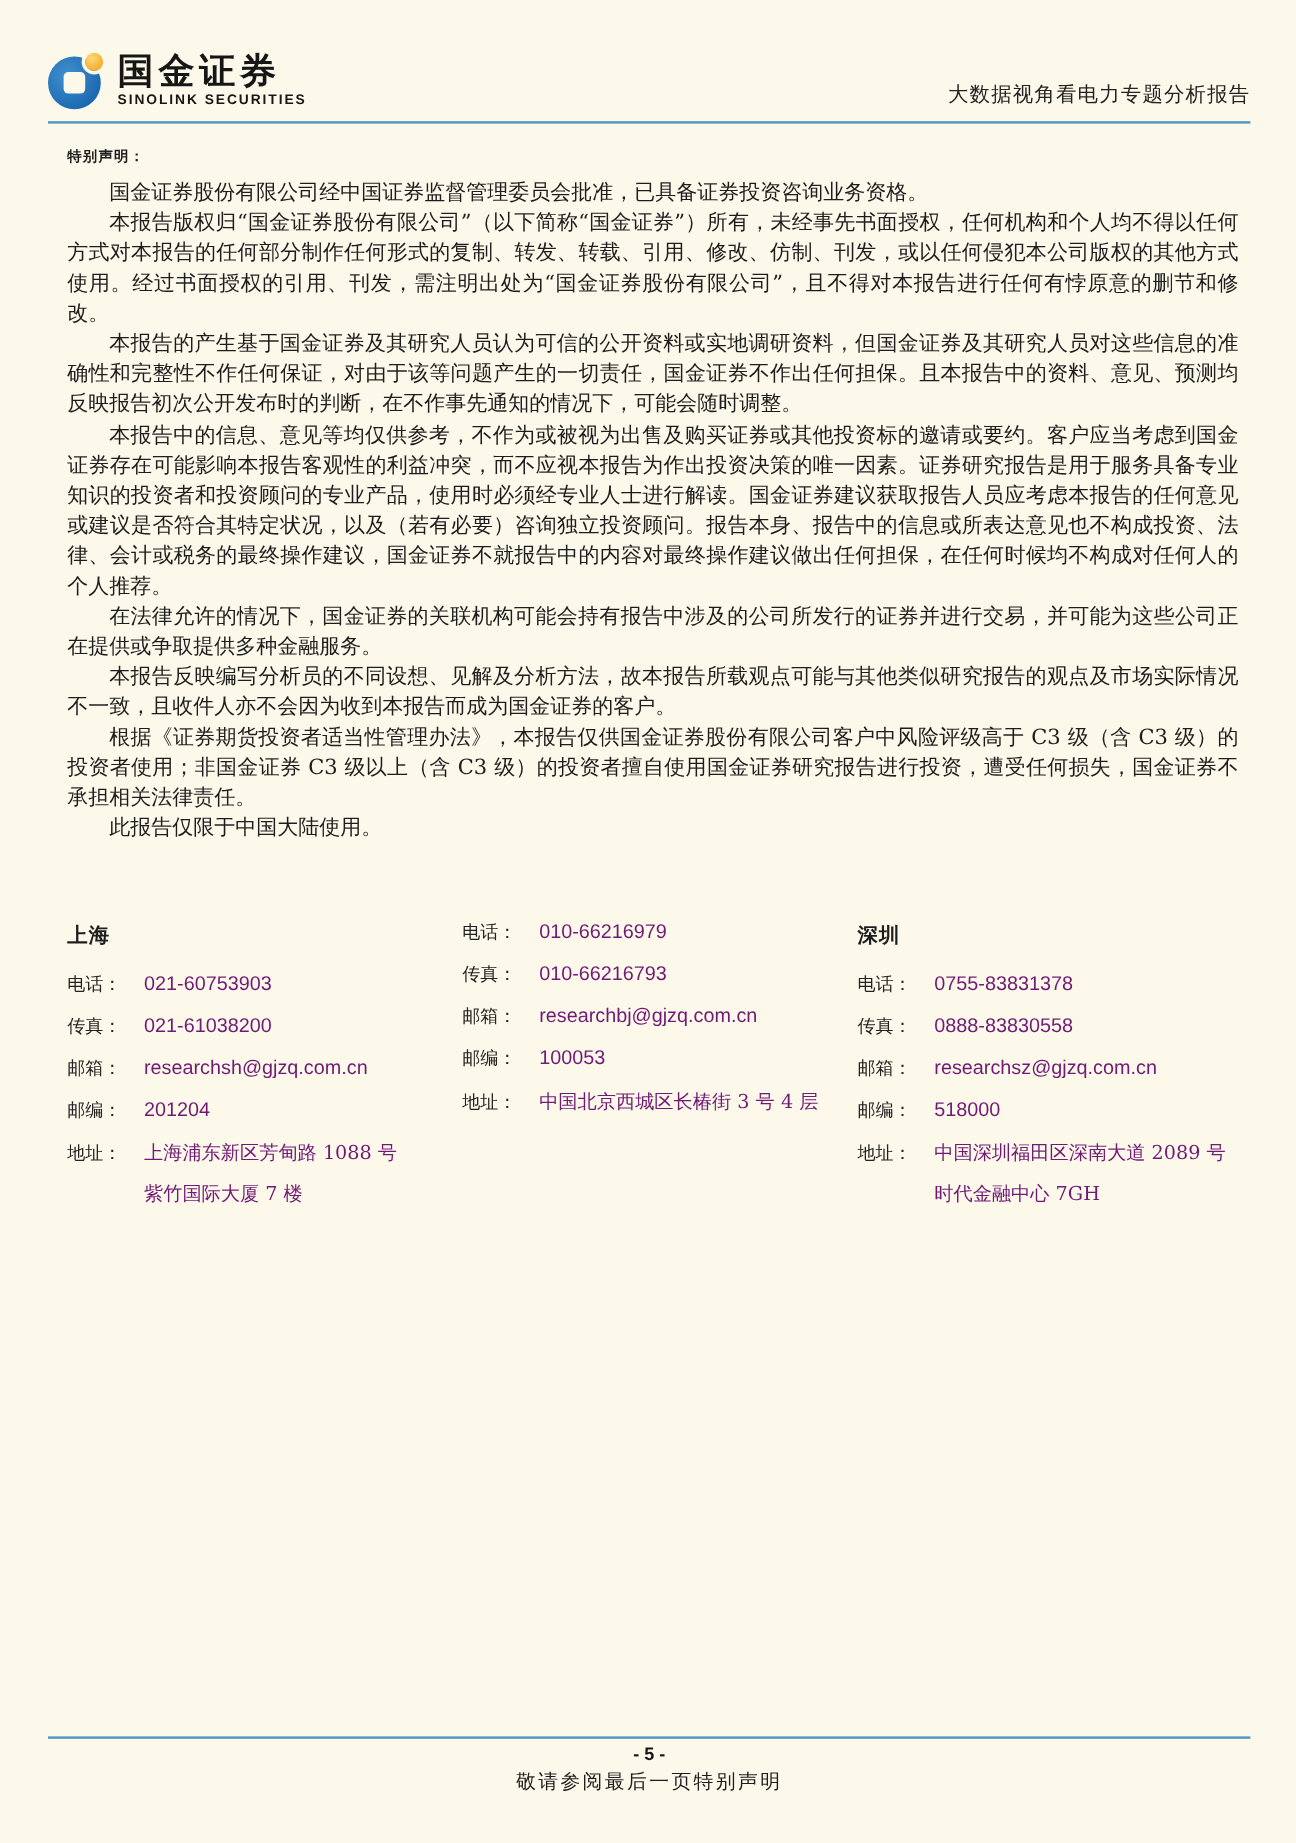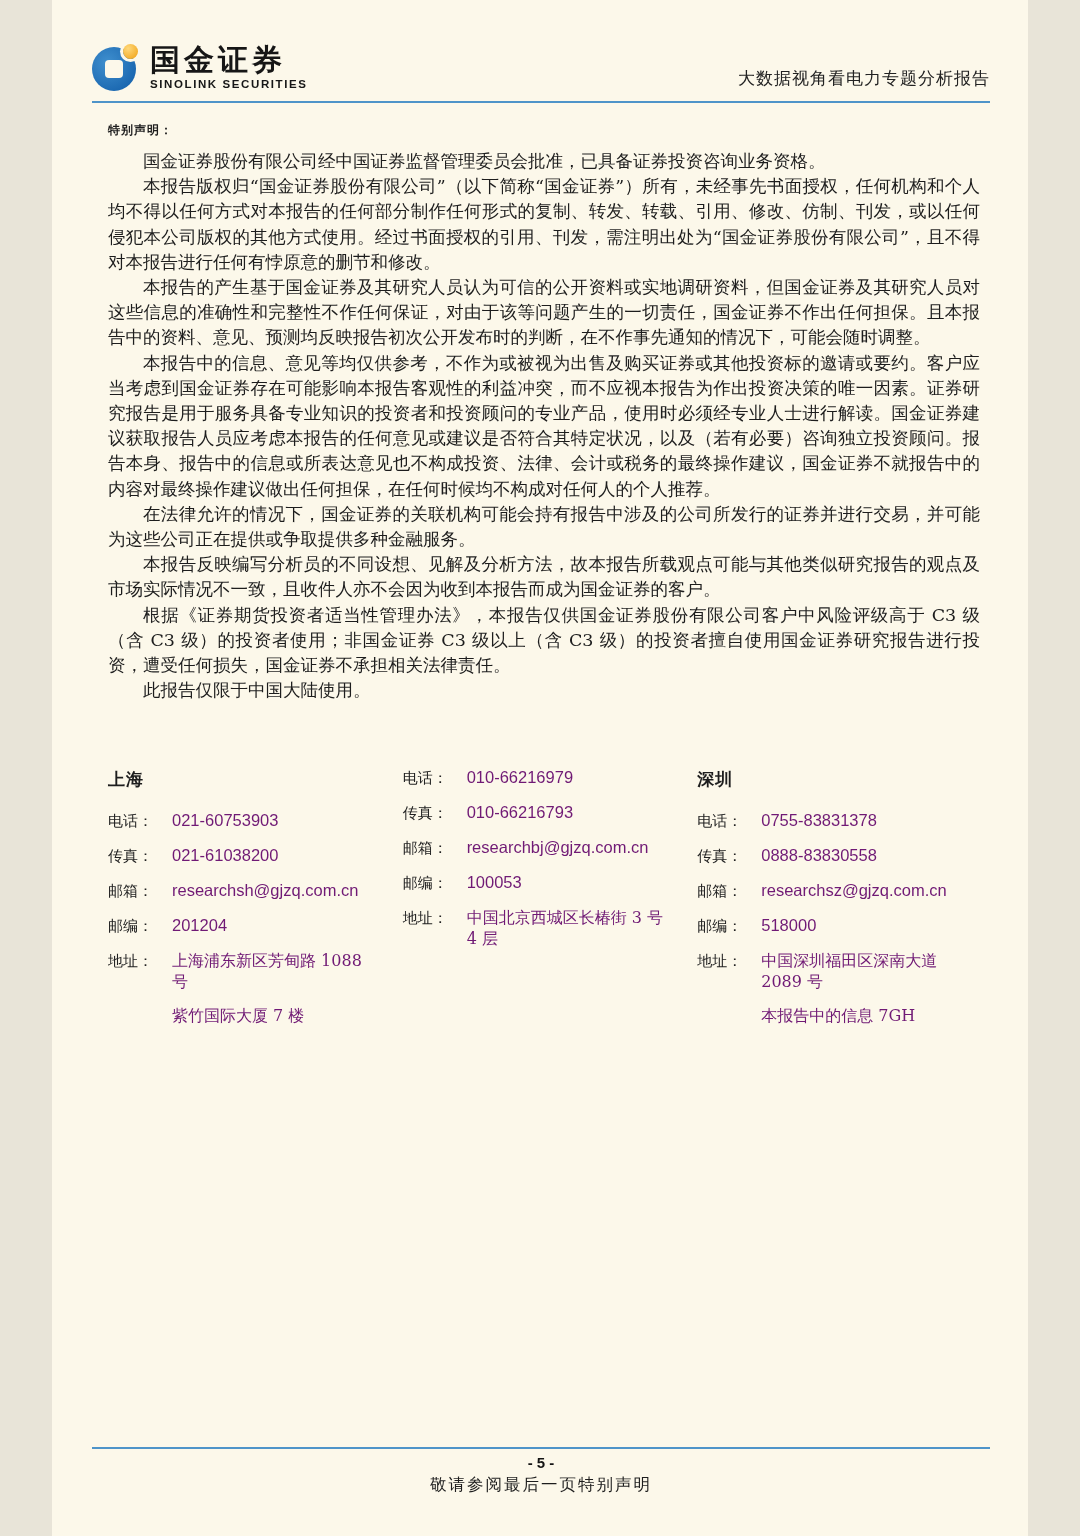--- a/index.html
+++ b/index.html
@@ -1,18 +1,18 @@
 <!DOCTYPE html>
 <html><head>
 <meta charset="utf-8">
 <style>
   html,body { margin:0; padding:0; background:#e8e4d8; }
   .page {
     position:relative;
-    width:976px; height:1536px;
+    width:1080px; height:1536px;
     margin:0 auto;
     background:#fcf8ea;
     font-family:"DejaVu Serif", serif;
     color:#1d1d1d;
     overflow:hidden;
   }
 
   
   .header {
     position:absolute; top:44px; left:40px; right:38px;
@@ -175,21 +175,21 @@
       </div>
       <div class="office-row">
         <span class="office-lbl">邮编：</span>
         <span class="office-val">518000</span>
       </div>
       <div class="office-row">
         <span class="office-lbl">地址：</span>
         <span class="office-val cjk">中国深圳福田区深南大道 2089 号</span>
       </div>
       <div class="office-row addr2">
-        <span class="office-val cjk">本报告中的信息 7GH</span>
+        <span class="office-val cjk">时代金融中心 7GH</span>
       </div>
     </div>
 
   </div>
 
   <div class="footer">
     <div class="page-number">- 5 -</div>
     <div class="footer-note">敬请参阅最后一页特别声明</div>
   </div>
 

